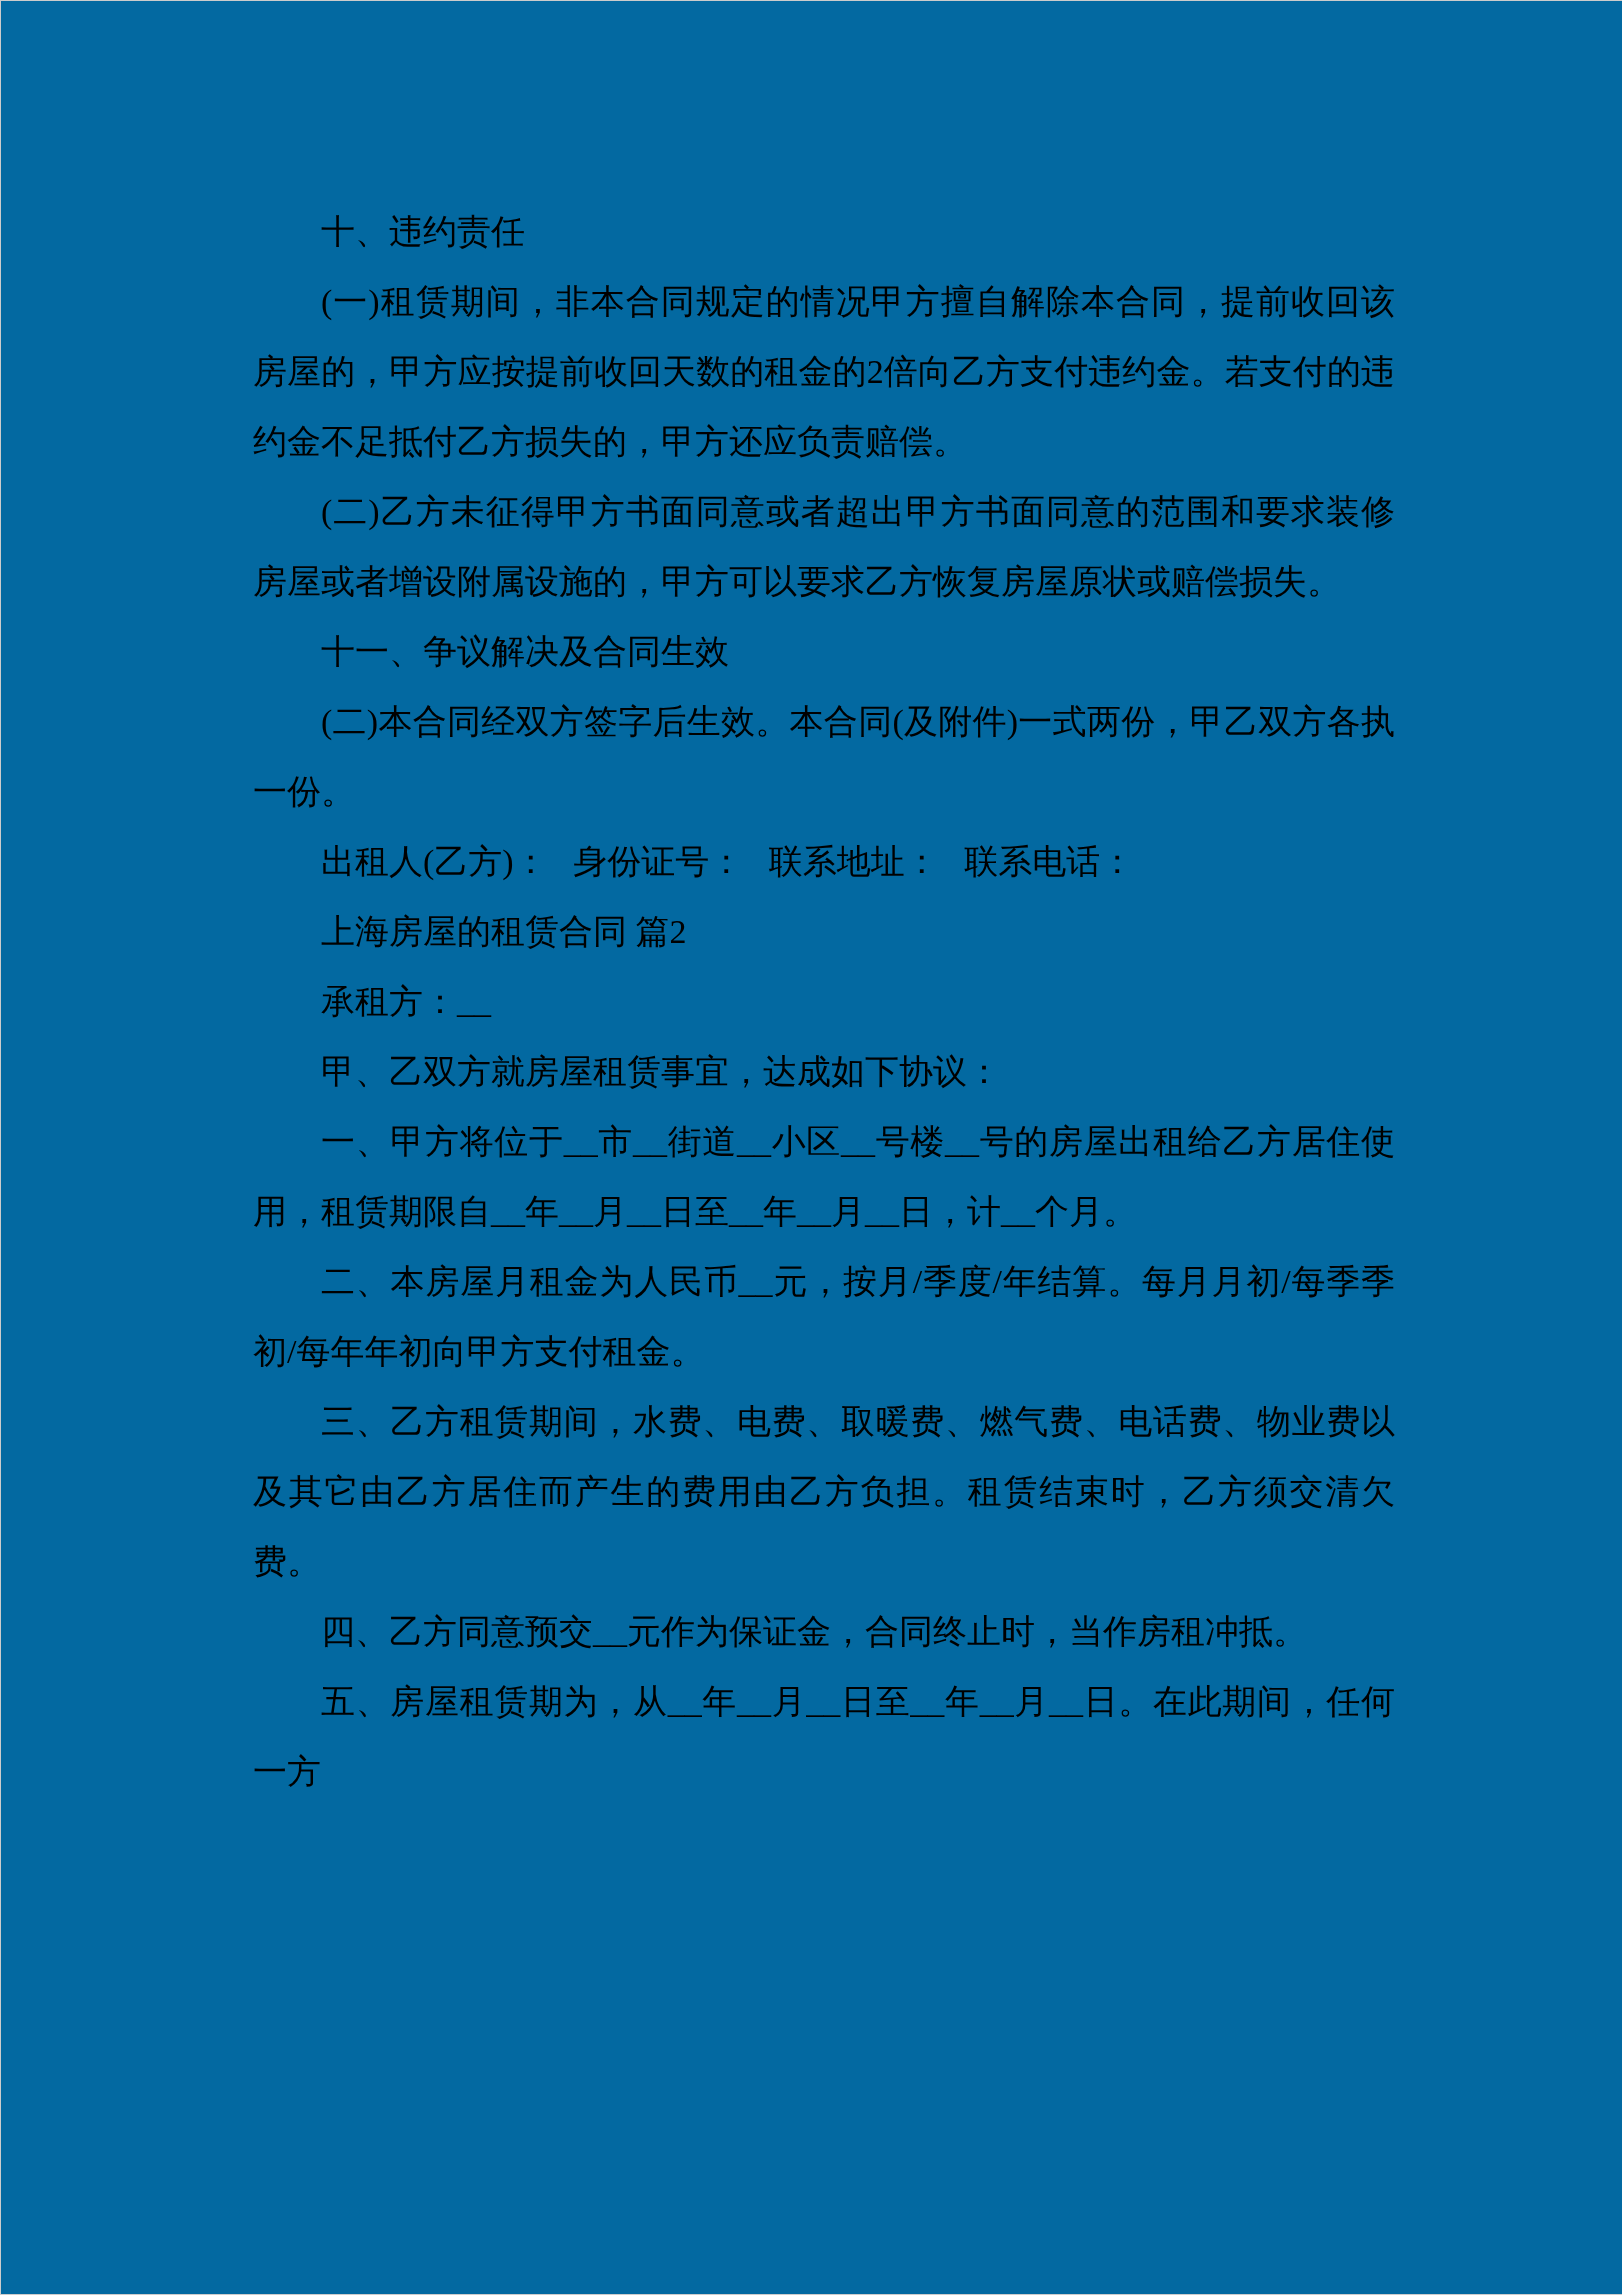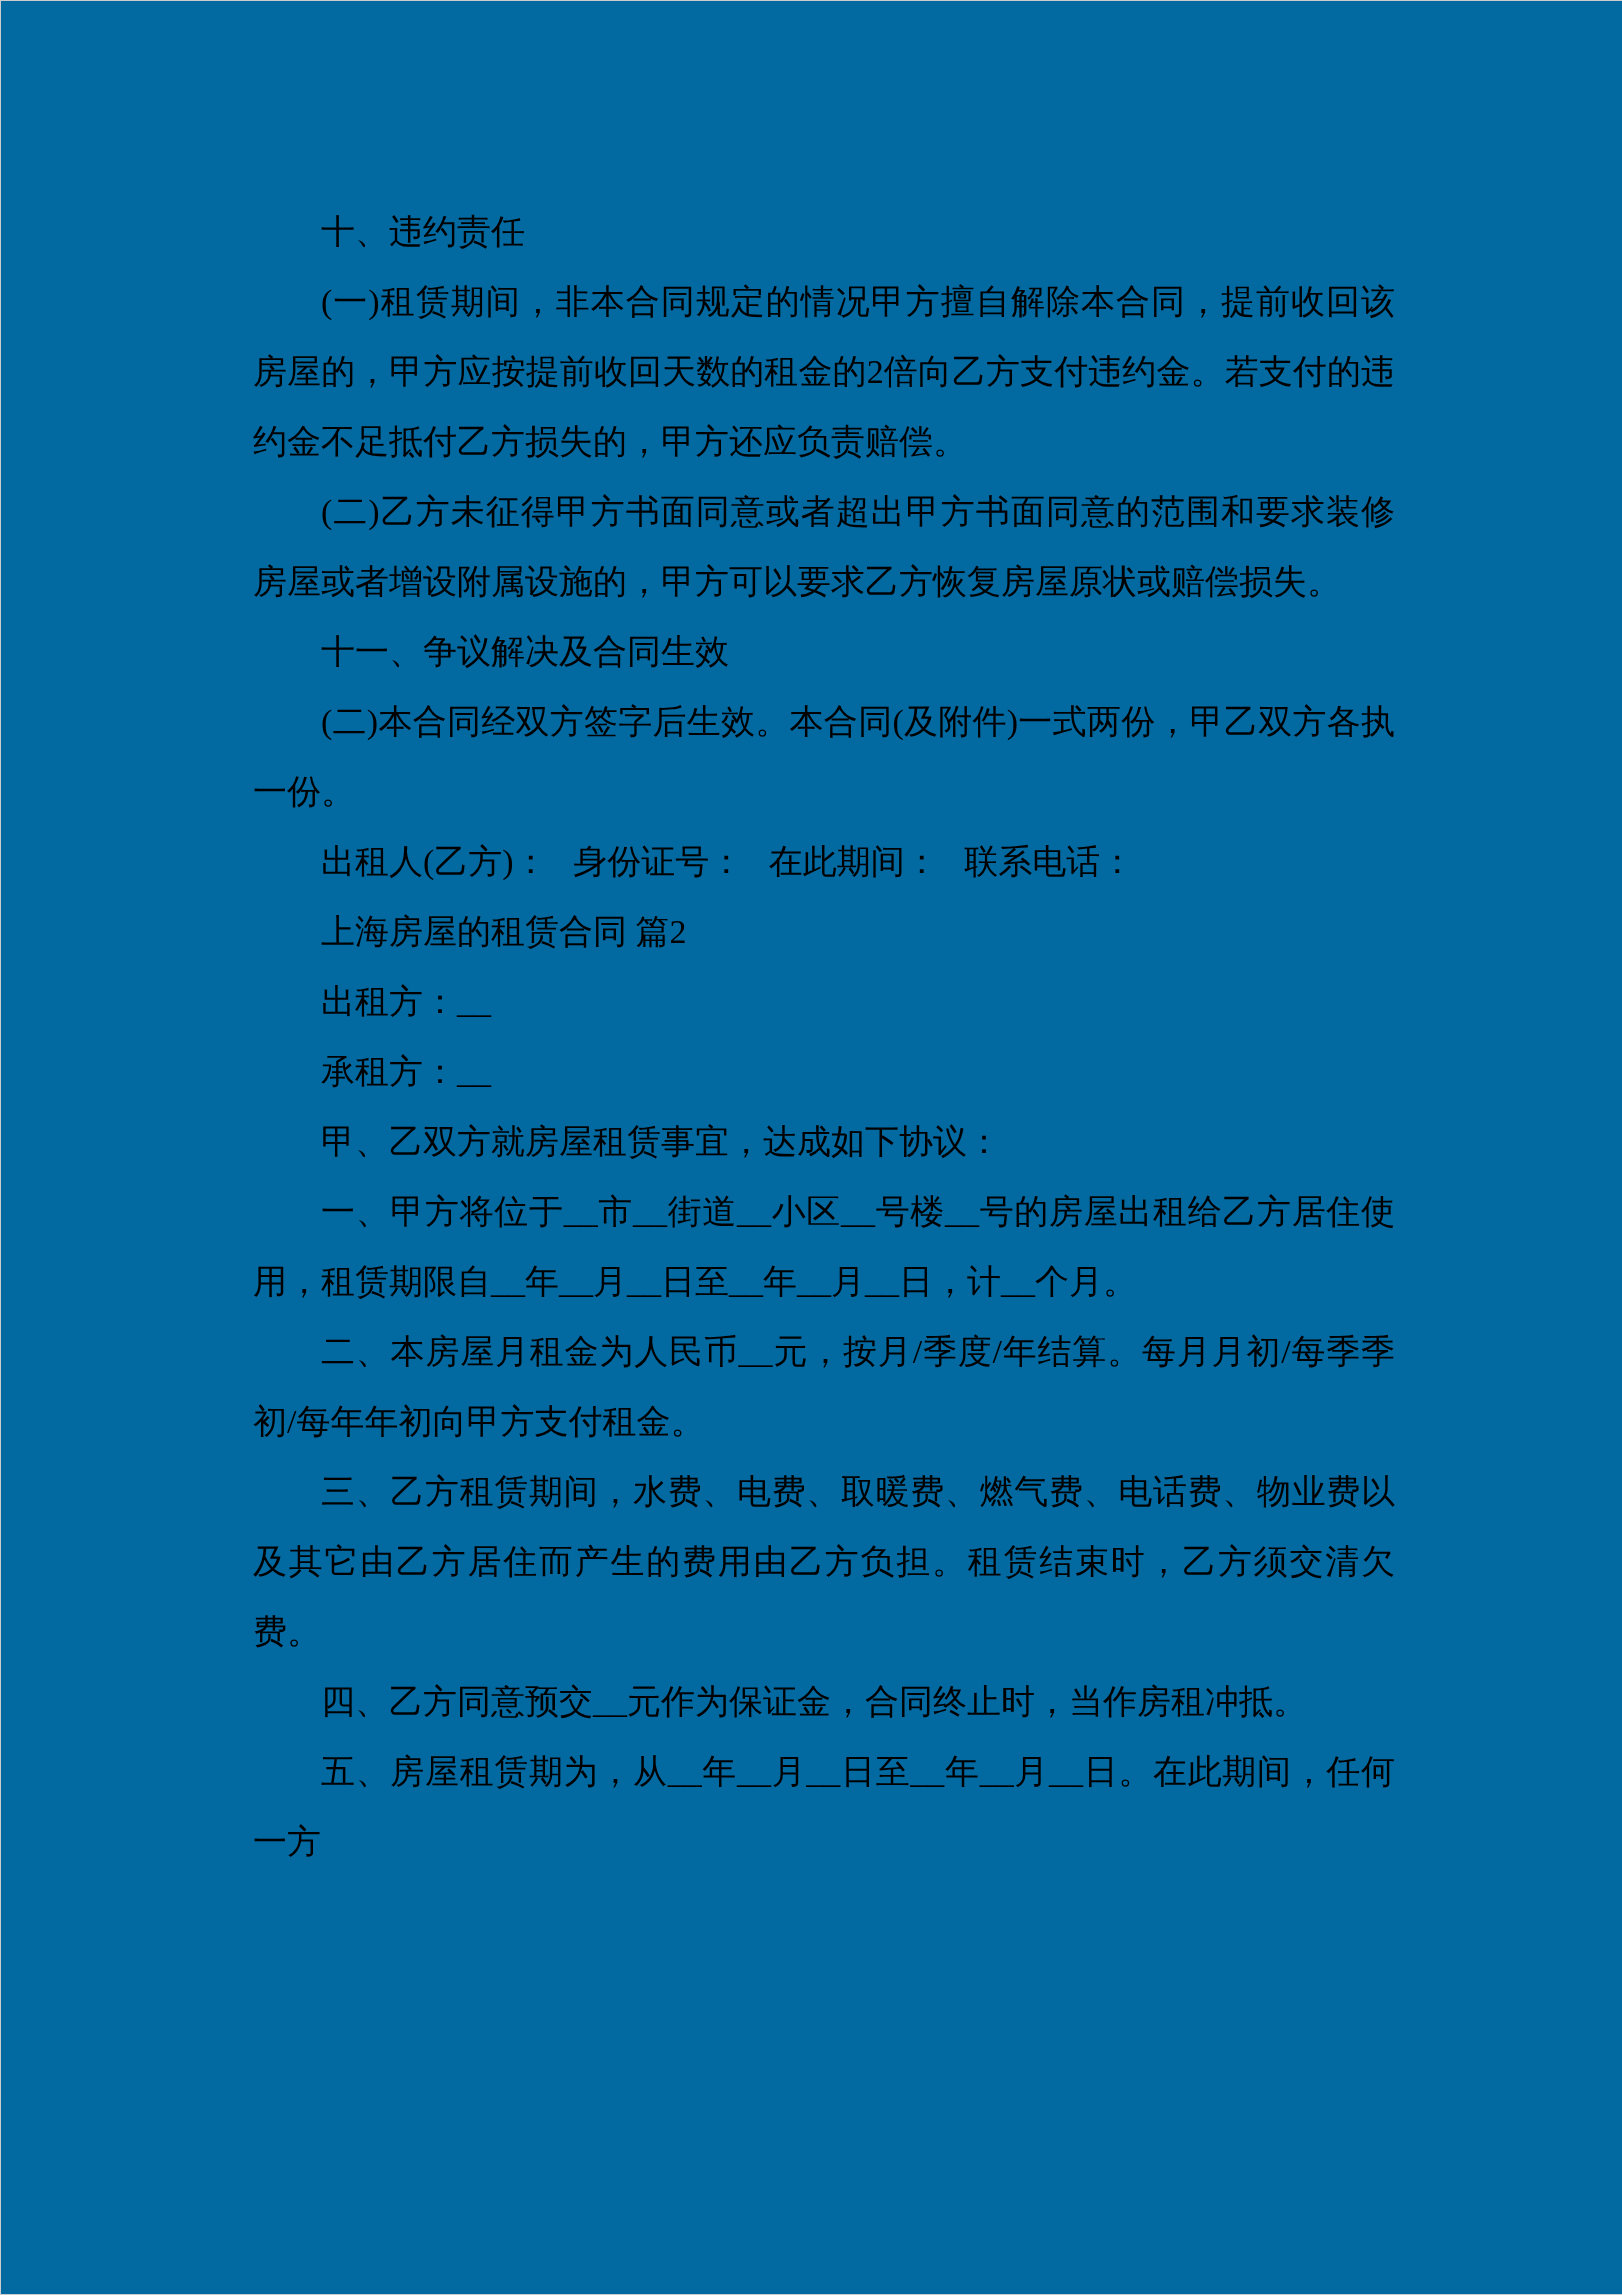--- a/index.html
+++ b/index.html
@@ -38,23 +38,22 @@
 </head>
 <body>
 
 <div class="page">
   <div class="doc-body">
       <p class="para">十、违约责任</p>
       <p class="para">(一)租赁期间，非本合同规定的情况甲方擅自解除本合同，提前收回该房屋的，甲方应按提前收回天数的租金的2倍向乙方支付违约金。若支付的违约金不足抵付乙方损失的，甲方还应负责赔偿。</p>
       <p class="para">(二)乙方未征得甲方书面同意或者超出甲方书面同意的范围和要求装修房屋或者增设附属设施的，甲方可以要求乙方恢复房屋原状或赔偿损失。</p>
       <p class="para">十一、争议解决及合同生效</p>
       <p class="para">(二)本合同经双方签字后生效。本合同(及附件)一式两份，甲乙双方各执一份。</p>
-      <p class="para">出租人(乙方)：   身份证号：   在此期间：   联系电话：</p>
+      <p class="para">出租人(乙方)：   身份证号：   联系地址：   联系电话：</p>
       <p class="para">上海房屋的租赁合同 篇2</p>
-      <p class="para">出租方：__</p>
       <p class="para">承租方：__</p>
       <p class="para">甲、乙双方就房屋租赁事宜，达成如下协议：</p>
       <p class="para">一、甲方将位于__市__街道__小区__号楼__号的房屋出租给乙方居住使用，租赁期限自__年__月__日至__年__月__日，计__个月。</p>
       <p class="para">二、本房屋月租金为人民币__元，按月/季度/年结算。每月月初/每季季初/每年年初向甲方支付租金。</p>
       <p class="para">三、乙方租赁期间，水费、电费、取暖费、燃气费、电话费、物业费以及其它由乙方居住而产生的费用由乙方负担。租赁结束时，乙方须交清欠费。</p>
       <p class="para">四、乙方同意预交__元作为保证金，合同终止时，当作房租冲抵。</p>
       <p class="para">五、房屋租赁期为，从__年__月__日至__年__月__日。在此期间，任何一方</p>
     </div>
 </div>
 

